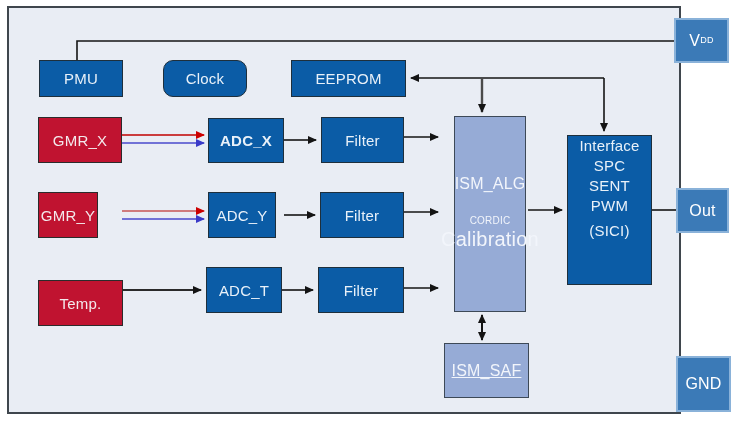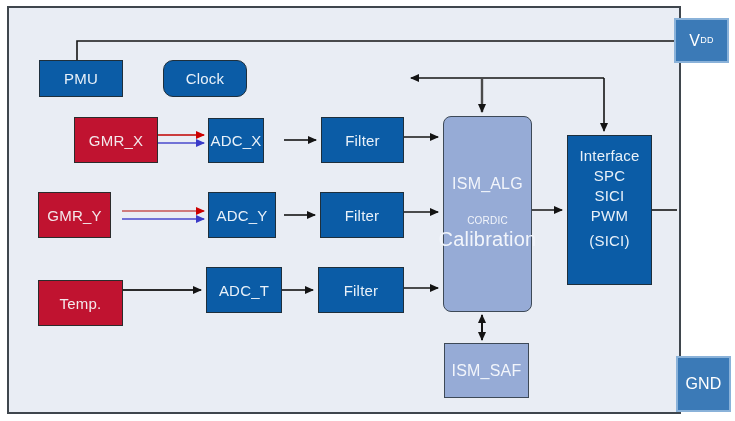--- a/index.html
+++ b/index.html
@@ -20,21 +20,21 @@
   .dark{background:#0b5ca6;border:1px solid #1e2f3c;}
   .red{background:#c01330;border:1px solid #2b2b2b;color:#f3e9ec;}
   .light{background:#96abd6;border:1px solid #3d4957;color:#f2f5fb;}
   .pin{background:#3b7ab7;border:2px solid #8ab2d9;color:#ffffff;font-size:16px;}
   .col{flex-direction:column;justify-content:flex-start;}
   
   #ism-alg .alg-title{margin-top:58px;font-size:16px;}
   #ism-alg .alg-sub1{margin-top:22px;font-size:10px;}
   #ism-alg .alg-sub2{margin-top:2px;font-size:20px;}
   
-  #interface-block{padding-top:10px;}
+  #interface-block{}
   #interface-block .if-line{line-height:20px;font-size:15px;}
   #interface-block .if-mode{margin-top:6px;font-size:15px;}
   sub.vdd-sub{font-size:9px;line-height:1;}
   .vdd-main{font-size:16px;}
 </style>
 </head>
 <body>
 
 <div id="stage">
 
@@ -78,48 +78,50 @@
     <line x1="528" y1="210" x2="562" y2="210" stroke="#141414" stroke-width="1.6" marker-end="url(#ab)"></line>
 
     <line x1="652" y1="210" x2="677" y2="210" stroke="#141414" stroke-width="1.6"></line>
 
     <line x1="482" y1="328" x2="482" y2="315" stroke="#141414" stroke-width="2" marker-end="url(#ab)"></line>
     <line x1="482" y1="328" x2="482" y2="340" stroke="#141414" stroke-width="2" marker-end="url(#ab)"></line>
   </svg>
 
   <div class="block dark" style="left:39px;top:60px;width:84px;height:37px;">PMU</div>
   <div class="block dark" style="left:163px;top:60px;width:84px;height:37px;border-radius:10px;">Clock</div>
+  <div class="block dark" style="left:291px;top:60px;width:115px;height:37px;">EEPROM</div>
 
-  <div class="block red" style="left:38px;top:117px;width:84px;height:46px;margin-left:36px;">GMR_X</div>
-  <div class="block red" style="left:38px;top:192px;width:73px;height:46px;">GMR_Y</div>
+  <div class="block red" style="left:38px;top:117px;width:84px;height:46px;">GMR_X</div>
+  <div class="block red" style="left:38px;top:192px;width:60px;height:46px;">GMR_Y</div>
   <div class="block red" style="left:38px;top:280px;width:85px;height:46px;">Temp.</div>
 
-  <div class="block dark" style="left:208px;top:118px;width:56px;height:45px;">ADC_X</div>
+  <div class="block dark" style="left:208px;top:118px;width:76px;height:45px;font-weight:bold;">ADC_X</div>
   <div class="block dark" style="left:208px;top:192px;width:68px;height:46px;">ADC_Y</div>
   <div class="block dark" style="left:206px;top:267px;width:76px;height:46px;">ADC_T</div>
 
   <div class="block dark" style="left:321px;top:117px;width:83px;height:46px;">Filter</div>
   <div class="block dark" style="left:320px;top:192px;width:84px;height:46px;">Filter</div>
   <div class="block dark" style="left:318px;top:267px;width:86px;height:46px;">Filter</div>
 
-  <div id="ism-alg" class="block light col" style="left:443px;top:116px;width:89px;height:196px;border-radius:8px;">
+  <div id="ism-alg" class="block light col" style="left:454px;top:116px;width:72px;height:196px;">
     <div class="alg-title">ISM_ALG</div>
     <div class="alg-sub1">CORDIC</div>
     <div class="alg-sub2">Calibration</div>
   </div>
 
-  <div class="block light" style="left:444px;top:343px;width:85px;height:55px;font-size:16px;">ISM_SAF</div>
+  <div class="block light" style="left:444px;top:343px;width:85px;height:55px;font-size:16px;text-decoration:underline;">ISM_SAF</div>
 
   <div id="interface-block" class="block dark col" style="left:567px;top:135px;width:85px;height:150px;">
     <div class="if-line">Interface</div>
     <div class="if-line">SPC</div>
-    <div class="if-line">SICI</div>
+    <div class="if-line">SENT</div>
     <div class="if-line">PWM</div>
     <div class="if-mode">(SICI)</div>
   </div>
 
   <div class="block pin" style="left:674px;top:18px;width:55px;height:45px;">
     <span class="vdd-main">V</span>
       <sub class="vdd-sub">DD</sub>
   </div>
+  <div class="block pin" style="left:676px;top:188px;width:53px;height:45px;">Out</div>
   <div class="block pin" style="left:676px;top:356px;width:55px;height:56px;">GND</div>
 
 </div>
 
 </body></html>

